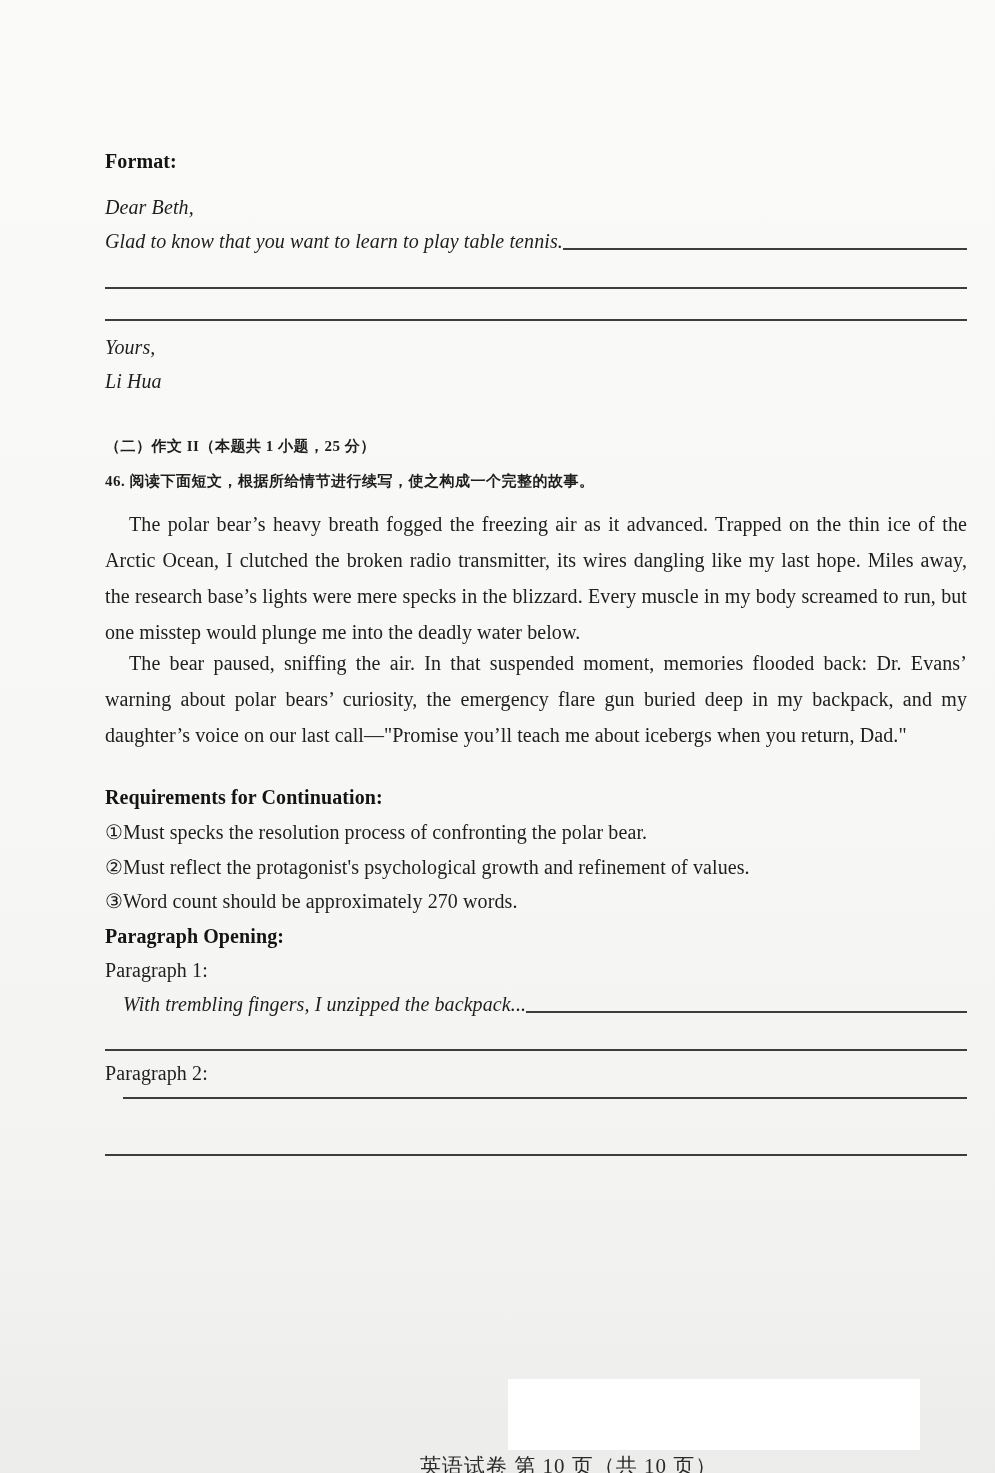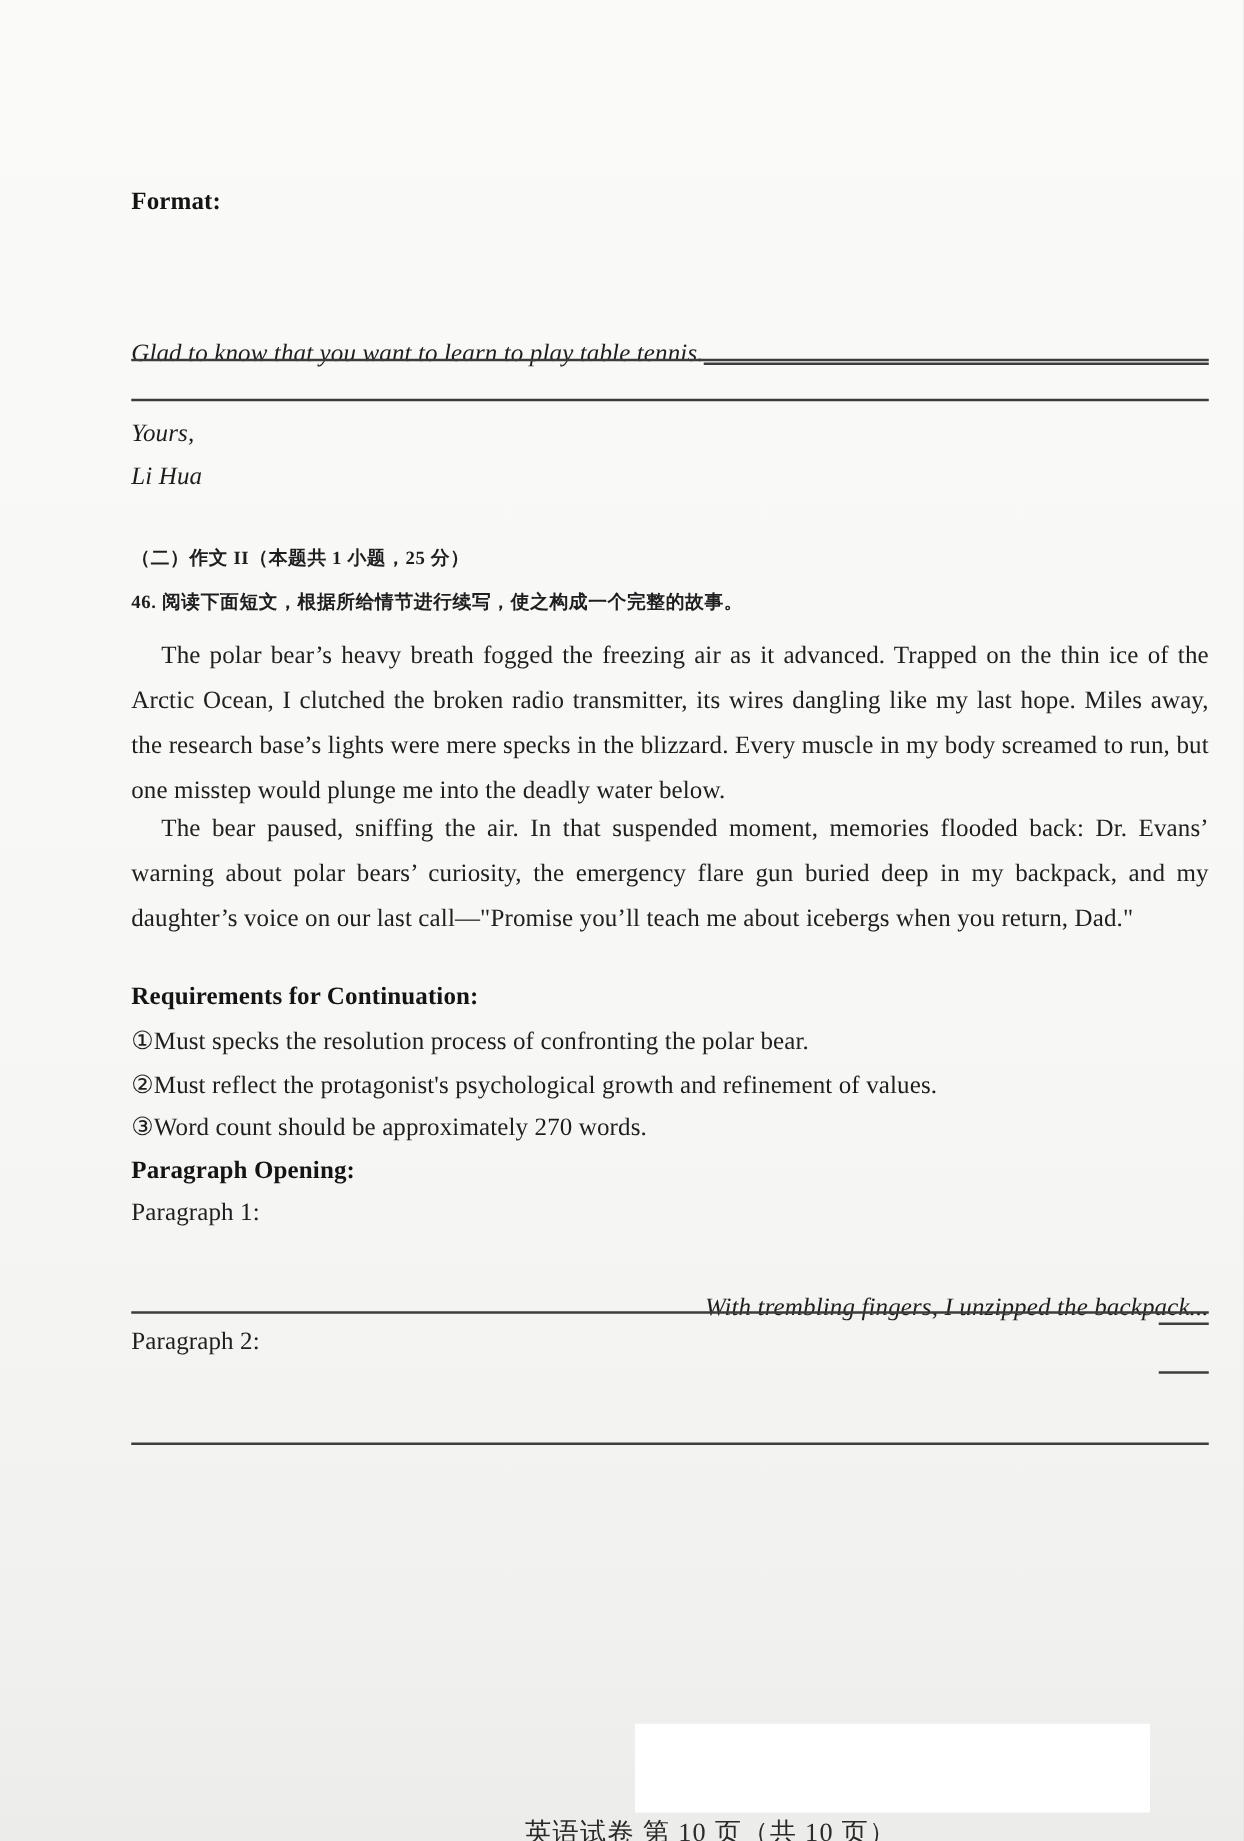--- a/index.html
+++ b/index.html
@@ -19,55 +19,56 @@
   .bold { font-weight: bold; color: #141414; }
   .ital { font-style: italic; }
   .cn { font-size: 15px; letter-spacing: 0.5px; font-weight: bold; }
   .para {
     line-height: 36px;
     text-align: justify;
     text-indent: 24px;
     color: #202020;
   }
   .fillrow { display: flex; align-items: flex-end; }
-  .fillrow .txt { white-space: nowrap; margin-top: 42px; }
+  .fillrow .txt { white-space: nowrap; }
   .fill-line {
     flex: 1 1 auto;
     border-bottom: 2px solid #3d3d3d;
     margin-bottom: 3px;
     min-width: 40px;
   }
   .rule {
     position: absolute;
     left: 105px;
     right: 28px;
     height: 0;
     border-top: 2px solid #3d3d3d;
   }
-  .indent24 { left: 123px; flex-direction: column; }
+  .indent24 { left: 123px; }
   .white-patch {
     position: absolute;
     background: #ffffff;
   }
   .footer {
     position: absolute;
     white-space: nowrap;
     font-size: 21px;
     color: #2a2a2a;
     letter-spacing: 1px;
   }
 </style>
 </head>
 <body>
 
 <div class="page">
 
 
   <div class="abs eng bold" style="top:150px">Format:</div>
 
+  <div class="abs eng ital" style="top:196px">Dear Beth,</div>
 
   <div class="abs fillrow" style="top:230px">
     <span class="eng ital txt">Glad to know that you want to learn to play table tennis.</span>
     <span class="fill-line"></span>
   </div>
 
   <div class="rule" style="top:287px"></div>
   <div class="rule" style="top:319px"></div>
 
   <div class="abs eng ital" style="top:336px">Yours,</div>

